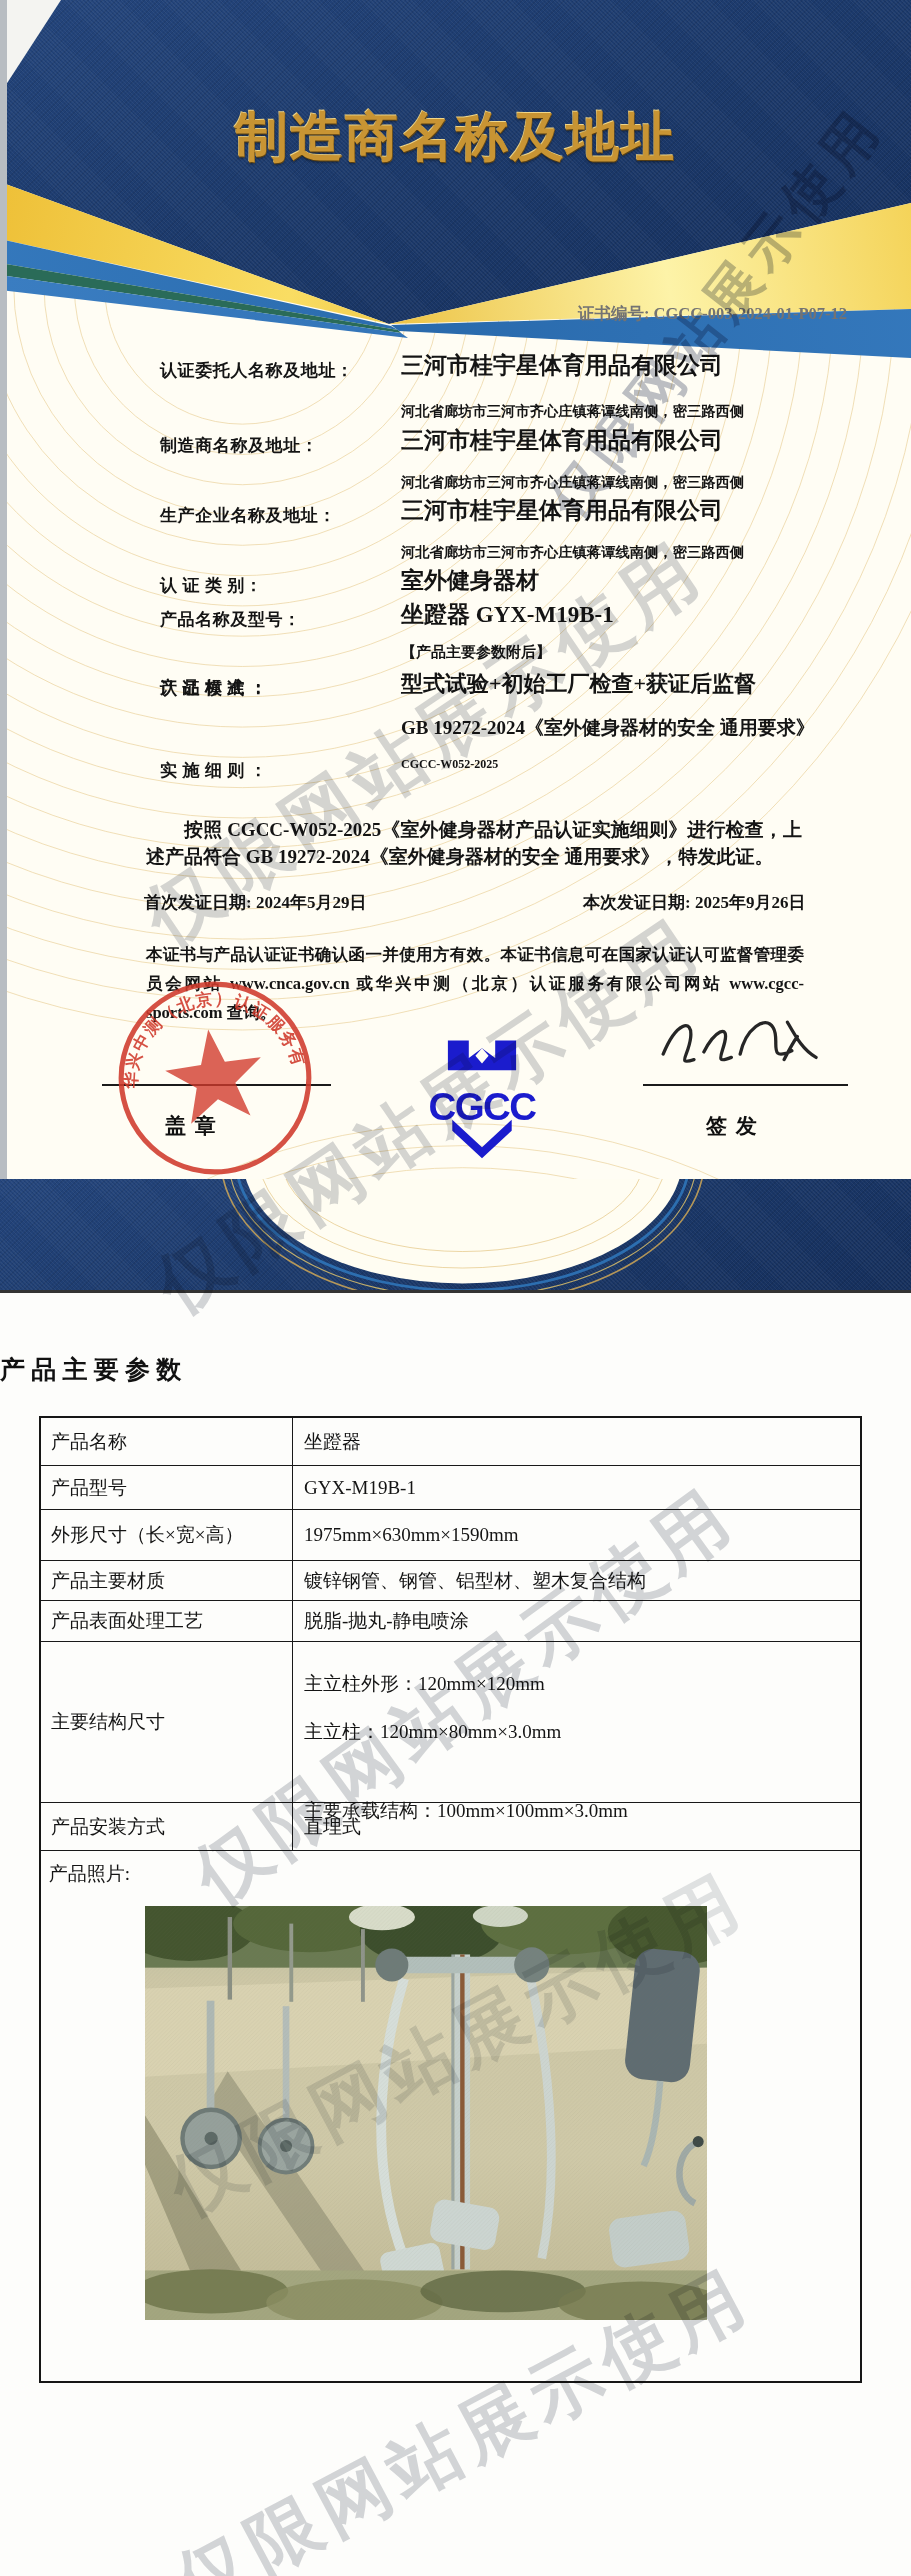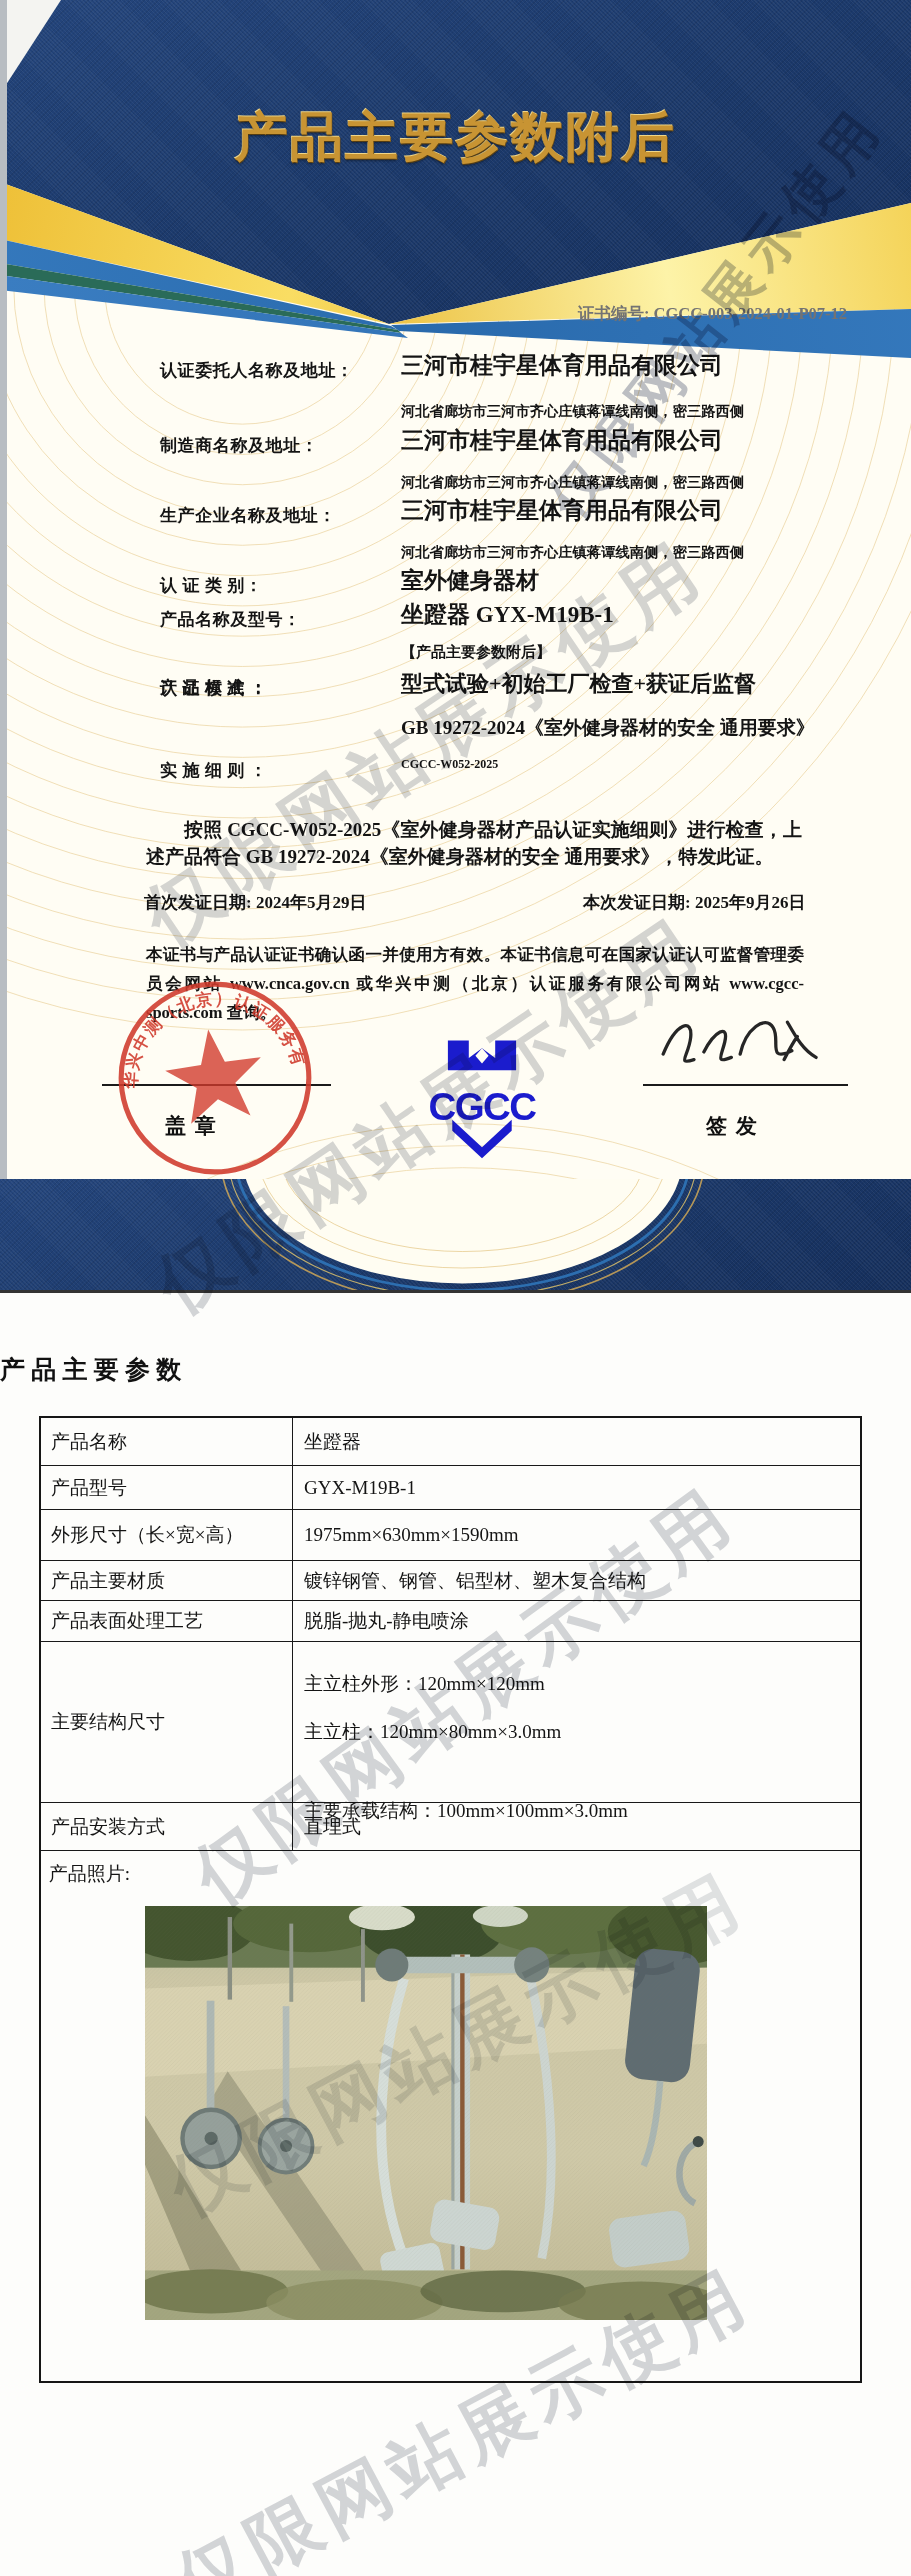--- a/index.html
+++ b/index.html
@@ -109,21 +109,21 @@
     <div class="abs hdr-navy navy-tex"></div>
     <div class="abs rib rib-gold-l"></div>
     <div class="abs rib rib-blue-l1"></div>
     <div class="abs rib rib-teal-l"></div>
     <div class="abs rib rib-blue-l2"></div>
     <div class="abs rib rib-gold-r"></div>
     <div class="abs rib rib-blue-r"></div>
     <div class="abs corner-curl"></div>
     <div class="abs edge-strip"></div>
 
-    <div class="abs cert-title">产品主要参数附后</div>
+    <div class="abs cert-title">制造商名称及地址</div>
     <div class="abs cert-no">证书编号: CGCC-003-2024-01-P07-12</div>
 
     <div class="abs flabel" style="top:359px;">认证委托人名称及地址：</div>
     <div class="abs fname" style="top:350px;">三河市桂宇星体育用品有限公司</div>
     <div class="abs faddr" style="top:402px;">河北省廊坊市三河市齐心庄镇蒋谭线南侧，密三路西侧</div>
 
     <div class="abs flabel" style="top:434px;">制造商名称及地址：</div>
     <div class="abs fname" style="top:425px;">三河市桂宇星体育用品有限公司</div>
     <div class="abs faddr" style="top:473px;">河北省廊坊市三河市齐心庄镇蒋谭线南侧，密三路西侧</div>
 

